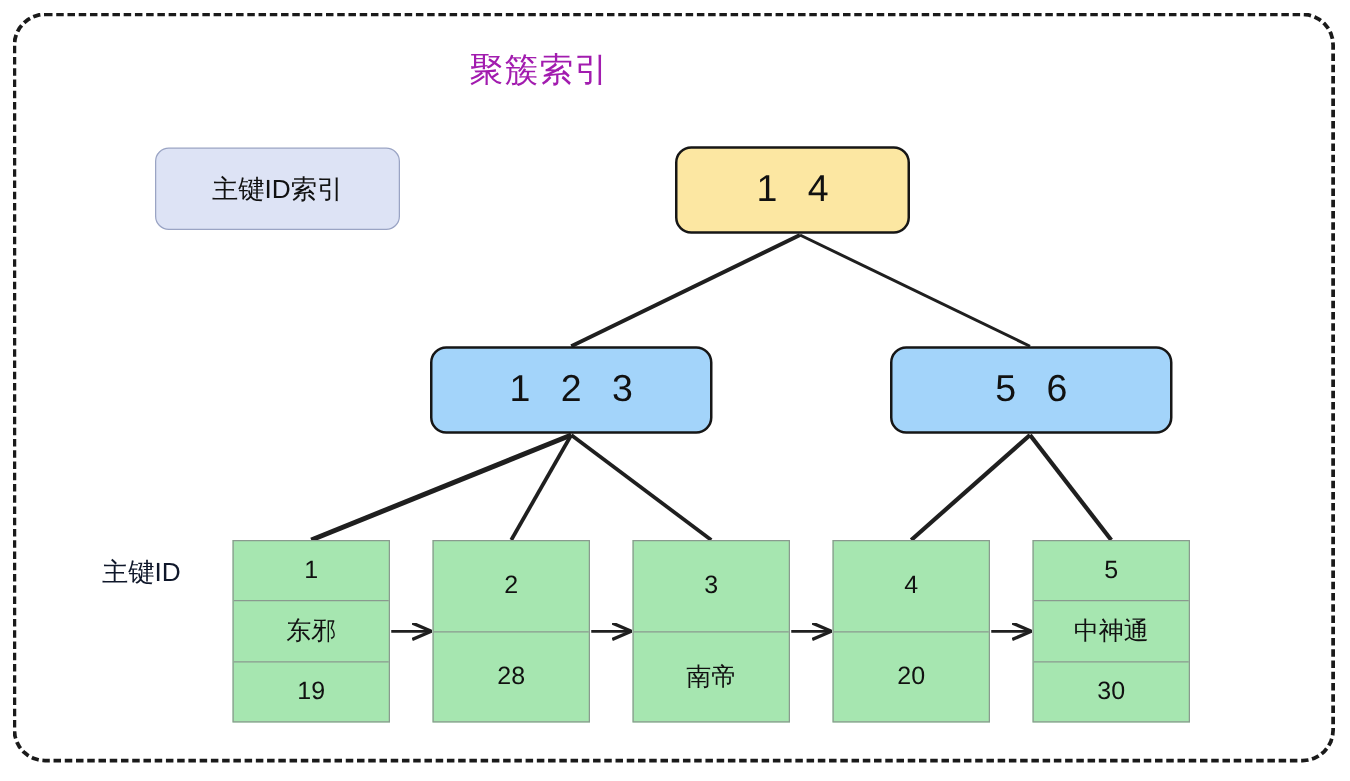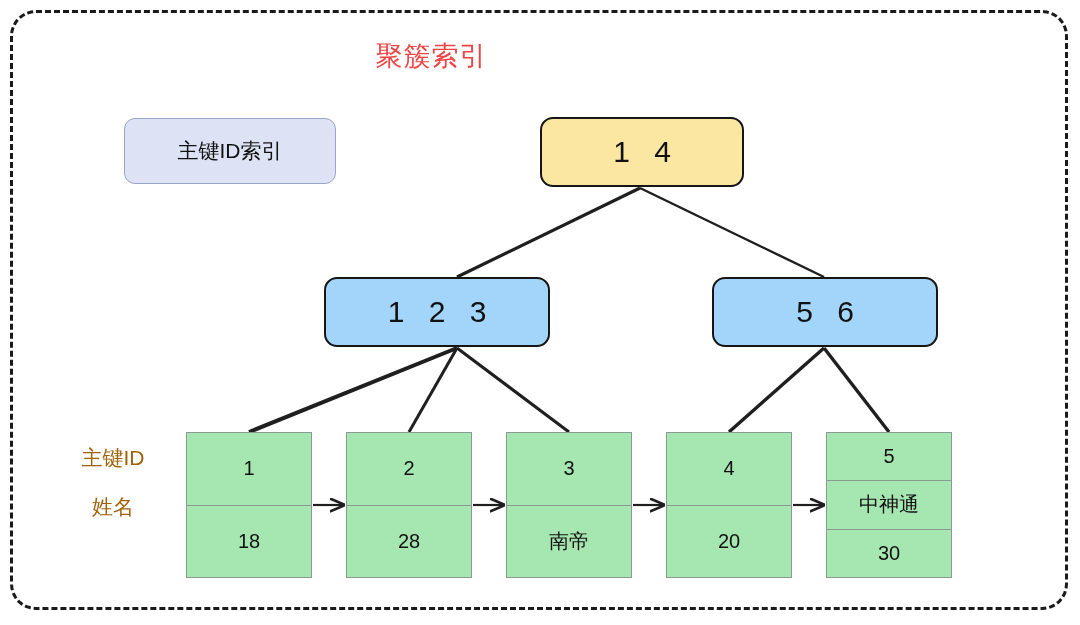--- a/index.html
+++ b/index.html
@@ -29,30 +29,30 @@
     box-sizing: border-box;
   }
   
   .diagram-title {
     position: absolute;
     left: 0;
     top: 38px;
     width: 863px;
     text-align: center;
     font-size: 27px;
-    color: #ef4444;
+    color: #a21caf;
     letter-spacing: 1px;
     white-space: nowrap;
   }
   
   .legend-box {
     position: absolute;
     left: 124px;
     top: 118px;
-    width: 212px;
+    width: 196px;
     height: 66px;
     background: #dde3f5;
     border: 1.4px solid #9aa4c4;
     border-radius: 11px;
     box-sizing: border-box;
     display: flex;
     align-items: center;
     justify-content: center;
     font-size: 21px;
     color: #111111;
@@ -67,31 +67,31 @@
     border: 2.6px solid #161616;
     border-radius: 13px;
     font-size: 30px;
     color: #111111;
     letter-spacing: 8px;
     text-indent: 8px;
   }
   .node-root {
     left: 540px;
     top: 117px;
-    width: 204px;
+    width: 188px;
     height: 70px;
     background: #fce7a2;
   }
   .node-branch {
     width: 226px;
     height: 70px;
     background: #a3d4fa;
     top: 277px;
   }
-  .node-branch-left  { left: 324px; }
+  .node-branch-left  { left: 344px; }
   .node-branch-right { left: 712px; }
 
   
   .leaf {
     position: absolute;
     top: 432px;
     width: 126px;
     height: 146px;
     box-sizing: border-box;
     border: 1.6px solid #8a9a8f;
@@ -111,21 +111,21 @@
   }
   .leaf-cell:last-child { border-bottom: none; }
 
   
   .row-label {
     position: absolute;
     left: 54px;
     width: 118px;
     text-align: center;
     font-size: 21px;
-    color: #a16207;
+    color: #0f172a;
     white-space: nowrap;
   }
 
   
   svg.overlay {
     position: absolute;
     left: 0;
     top: 0;
     width: 1080px;
     height: 625px;
@@ -164,25 +164,25 @@
 
   <div class="node node-branch node-branch-left">
     <span>1 2 3</span>
   </div>
 
   <div class="node node-branch node-branch-right">
     <span>5 6</span>
   </div>
 
   <div class="row-label" style="top:444px">主键ID</div>
-  <div class="row-label" style="top:493px">姓名</div>
 
   <div class="leaf" style="left:186px">
     <div class="leaf-cell">1</div>
-    <div class="leaf-cell">18</div>
+    <div class="leaf-cell">东邪</div>
+    <div class="leaf-cell">19</div>
   </div>
 
   <div class="leaf" style="left:346px">
     <div class="leaf-cell">2</div>
     <div class="leaf-cell">28</div>
   </div>
 
   <div class="leaf" style="left:506px">
     <div class="leaf-cell">3</div>
     <div class="leaf-cell">南帝</div>

